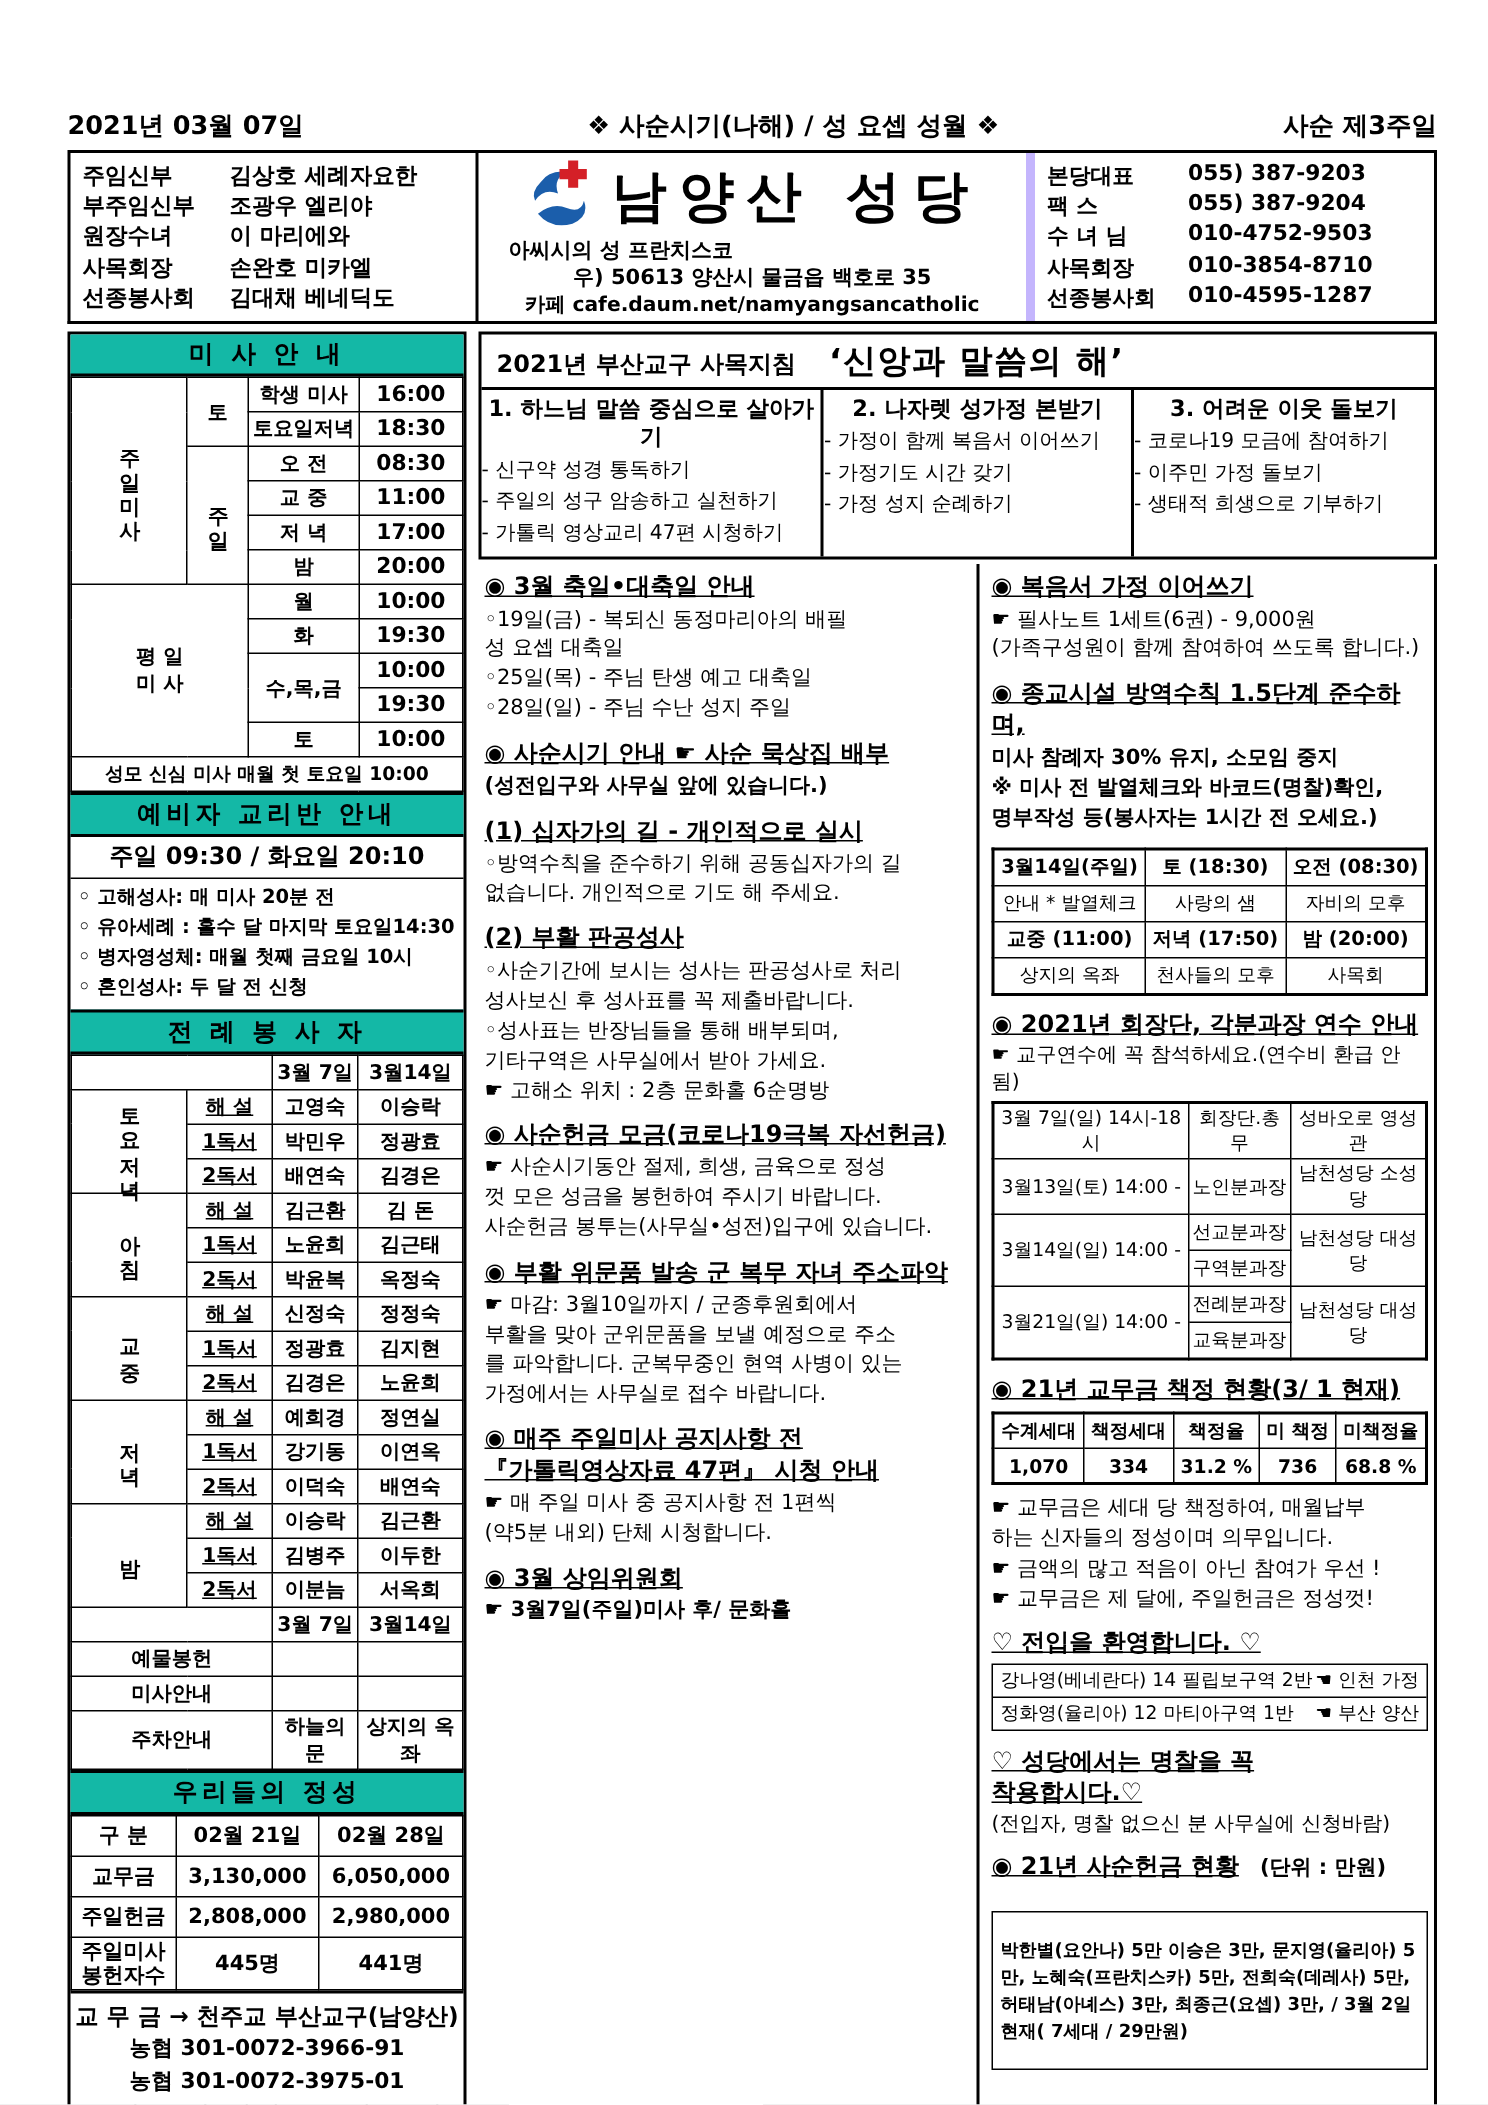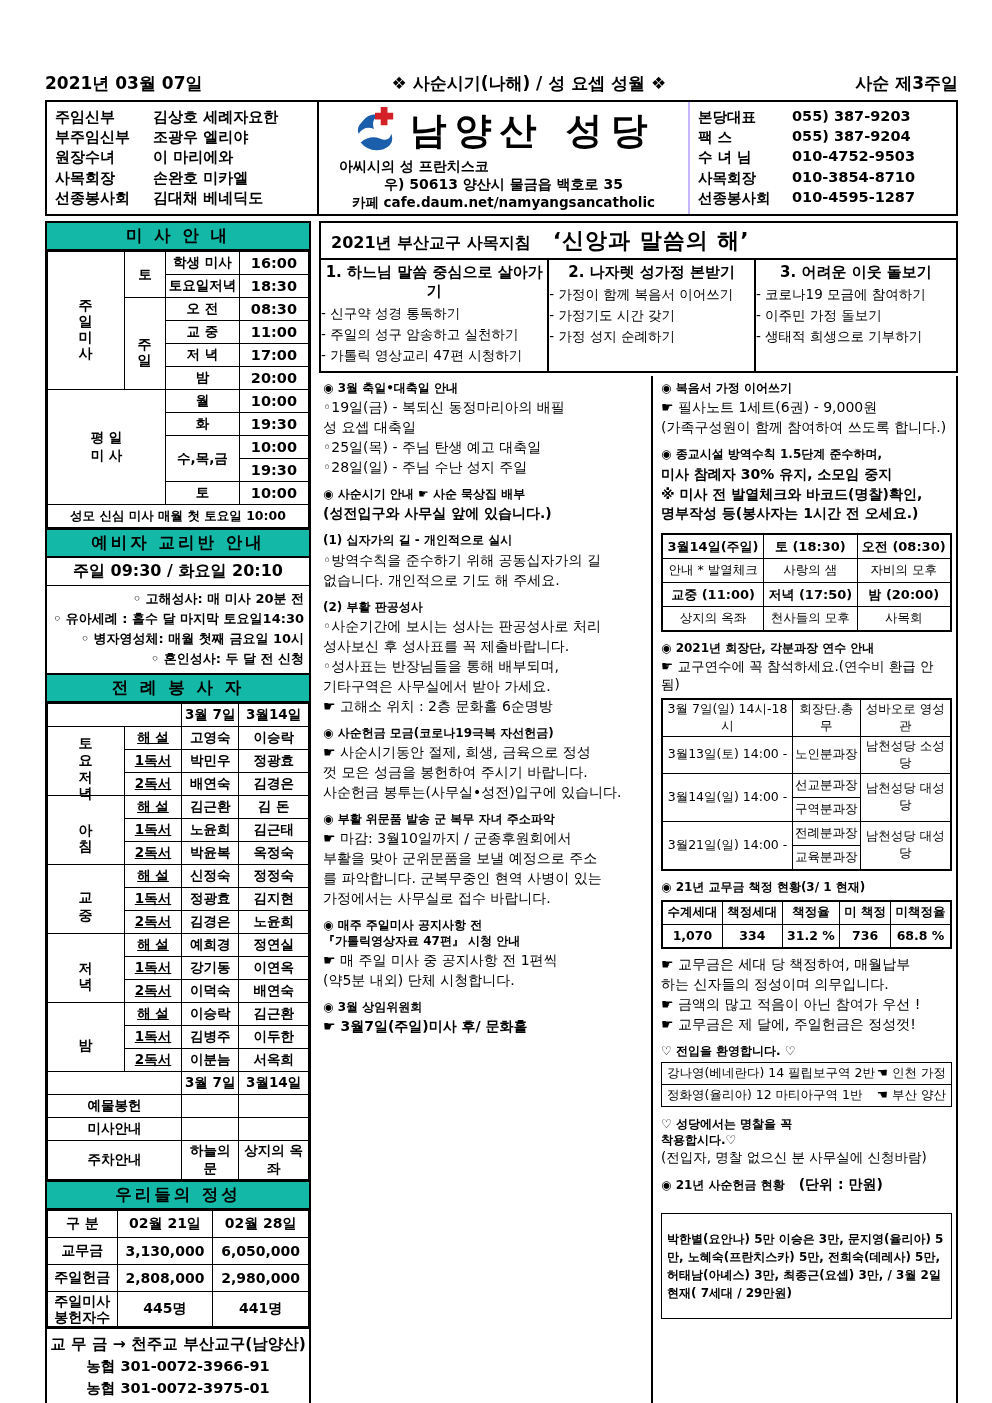--- a/index.html
+++ b/index.html
@@ -10,21 +10,21 @@
   
   .topline{display:flex;justify-content:space-between;align-items:flex-end;font-weight:bold;
            font-size:17px;padding-bottom:5px;border-bottom:2px solid #000;}
 
   
   .masthead{display:grid;grid-template-columns:270px 1fr 266px;border:2px solid #000;border-top:none;}
   .clergy{padding:5px 8px;display:flex;flex-direction:column;justify-content:space-around;
           font-weight:bold;font-size:15px;border-radius:29px;}
   .clergy-row{display:flex;}
   .clergy-role{width:98px;display:inline-flex;justify-content:space-between;}
-  .m-center{border-left:2px solid #000;border-right:2px solid #c4b5fd;text-align:center;padding:4px 6px 2px;}
+  .m-center{border-left:2px solid #000;border-right:6px solid #c4b5fd;text-align:center;padding:4px 6px 2px;}
   .name-row{display:flex;align-items:center;justify-content:center;gap:12px;}
   .church-name{font-size:37px;font-weight:bold;letter-spacing:8px;}
   .patron{text-align:left;margin-left:14px;font-size:14px;font-weight:bold;margin-top:2px;}
   .address{font-size:14px;font-weight:bold;}
   .cafe{font-size:13.5px;font-weight:bold;}
   .contacts{padding:5px 8px;display:flex;flex-direction:column;justify-content:space-around;
             font-weight:bold;font-size:14.5px;}
   .contact-row{display:flex;}
   .contact-label{width:86px;display:inline-flex;justify-content:space-between;margin-right:8px;}
 
@@ -34,21 +34,21 @@
   .graybar{background:#14b8a6;font-weight:bold;text-align:center;font-size:16.5px;
            padding:2px 0;border-bottom:2px solid #000;border-top:2px solid #000;letter-spacing:3px;}
   .left-col > .graybar:first-child{border-top:none;}
   table{border-collapse:collapse;width:100%;}
   td{border:1px solid #000;text-align:center;font-weight:bold;font-size:13.5px;padding:1px 2px;height:20px;}
   .vert{writing-mode:vertical-rl;text-orientation:upright;letter-spacing:2px;width:30px;font-size:14px;}
   .mass-table td.t-name{width:102px;}
   .mass-table td.t-time{width:76px;font-size:14.5px;}
   .mass-note{font-size:12.5px;}
   .cat-time{font-weight:bold;text-align:center;font-size:16px;padding:3px 0;border-bottom:1px solid #000;}
-  .cat-items{font-weight:bold;font-size:13px;padding:3px 5px;line-height:1.55;text-align:right;}
+  .cat-items{font-weight:bold;font-size:13px;padding:3px 5px;line-height:1.55;}
   .servers-table td.role{width:52px;text-decoration:underline;}
   .servers-table tr.dates td{font-size:13.5px;}
   .off-table td{height:24px;font-size:14px;}
   .off-label-small{font-size:11.5px;line-height:1.15;}
   .bank{border-top:2px solid #000;text-align:center;font-weight:bold;font-size:14.5px;
         padding:4px 2px 6px;line-height:1.5;}
   .bank .b1{font-size:15.5px;}
   .bank .b4{font-size:14px;}
 
   
@@ -61,21 +61,21 @@
   .dir-col{padding:3px 0 5px;border-right:2px solid #000;}
   .dir-col:last-child{border-right:none;}
   .dir-col-head{font-weight:bold;font-size:15px;text-align:center;margin-bottom:2px;}
   .dir-col-items{font-size:13.5px;line-height:1.55;}
 
   
   .two-col{display:flex;flex:1;min-height:870px;border-right:2px solid #000;margin-top:3px;}
   .mid-col{width:334px;box-sizing:border-box;padding:5px 8px 0 4px;border-right:2px solid #000;}
   .right-col{flex:1;box-sizing:border-box;padding:5px 4px 0 8px;}
   .sec{margin-bottom:9px;}
-  .sec-title{font-weight:bold;font-size:12px;line-height:1.3;}
+  .sec-title{font-weight:bold;font-size:16px;line-height:1.3;text-decoration:underline;}
   .sec-body{font-size:14px;line-height:1.42;margin-top:2px;}
   .sec-body.bold{font-weight:bold;}
   .sec-sub{font-size:13.5px;margin-top:1px;}
   .duty-table{border:2px solid #000;margin:5px 0 9px;}
   .duty-table td{font-size:12.5px;height:21px;font-weight:normal;}
   .duty-table tr.hd td{font-weight:bold;font-size:13px;}
   .training-table{border:2px solid #000;margin:4px 0 9px;}
   .training-table td{font-size:12.5px;font-weight:normal;height:21px;}
   .training-table td.place{font-weight:normal;}
   .pledge-table{border:2px solid #000;margin:4px 0 5px;}

